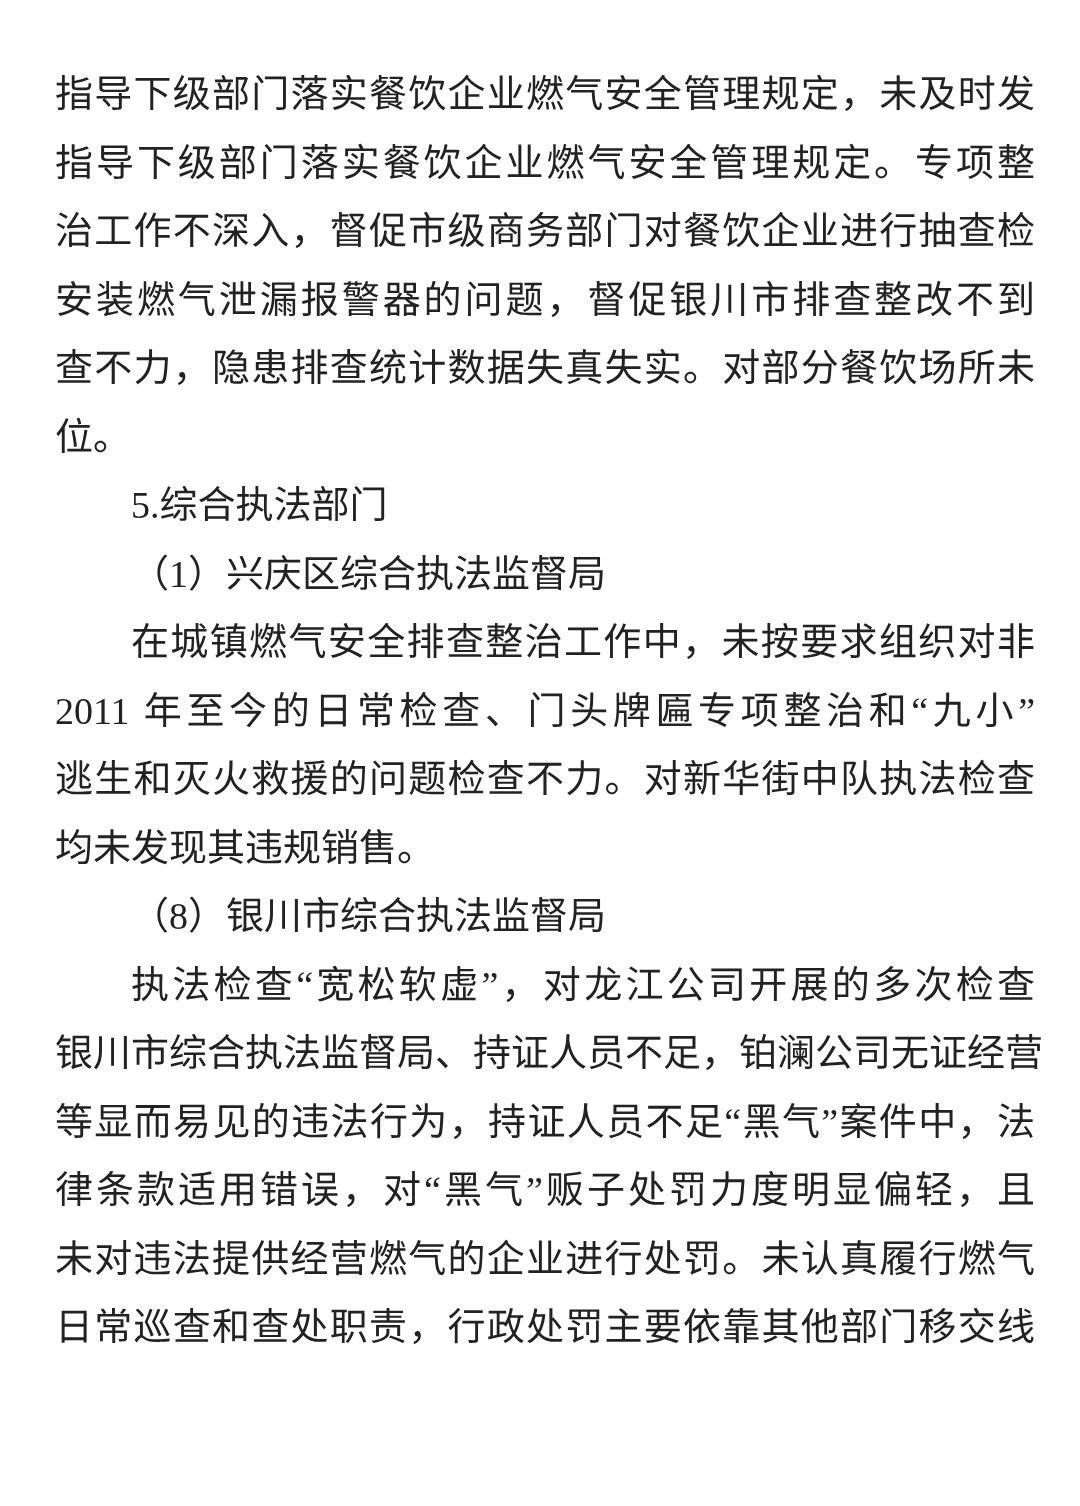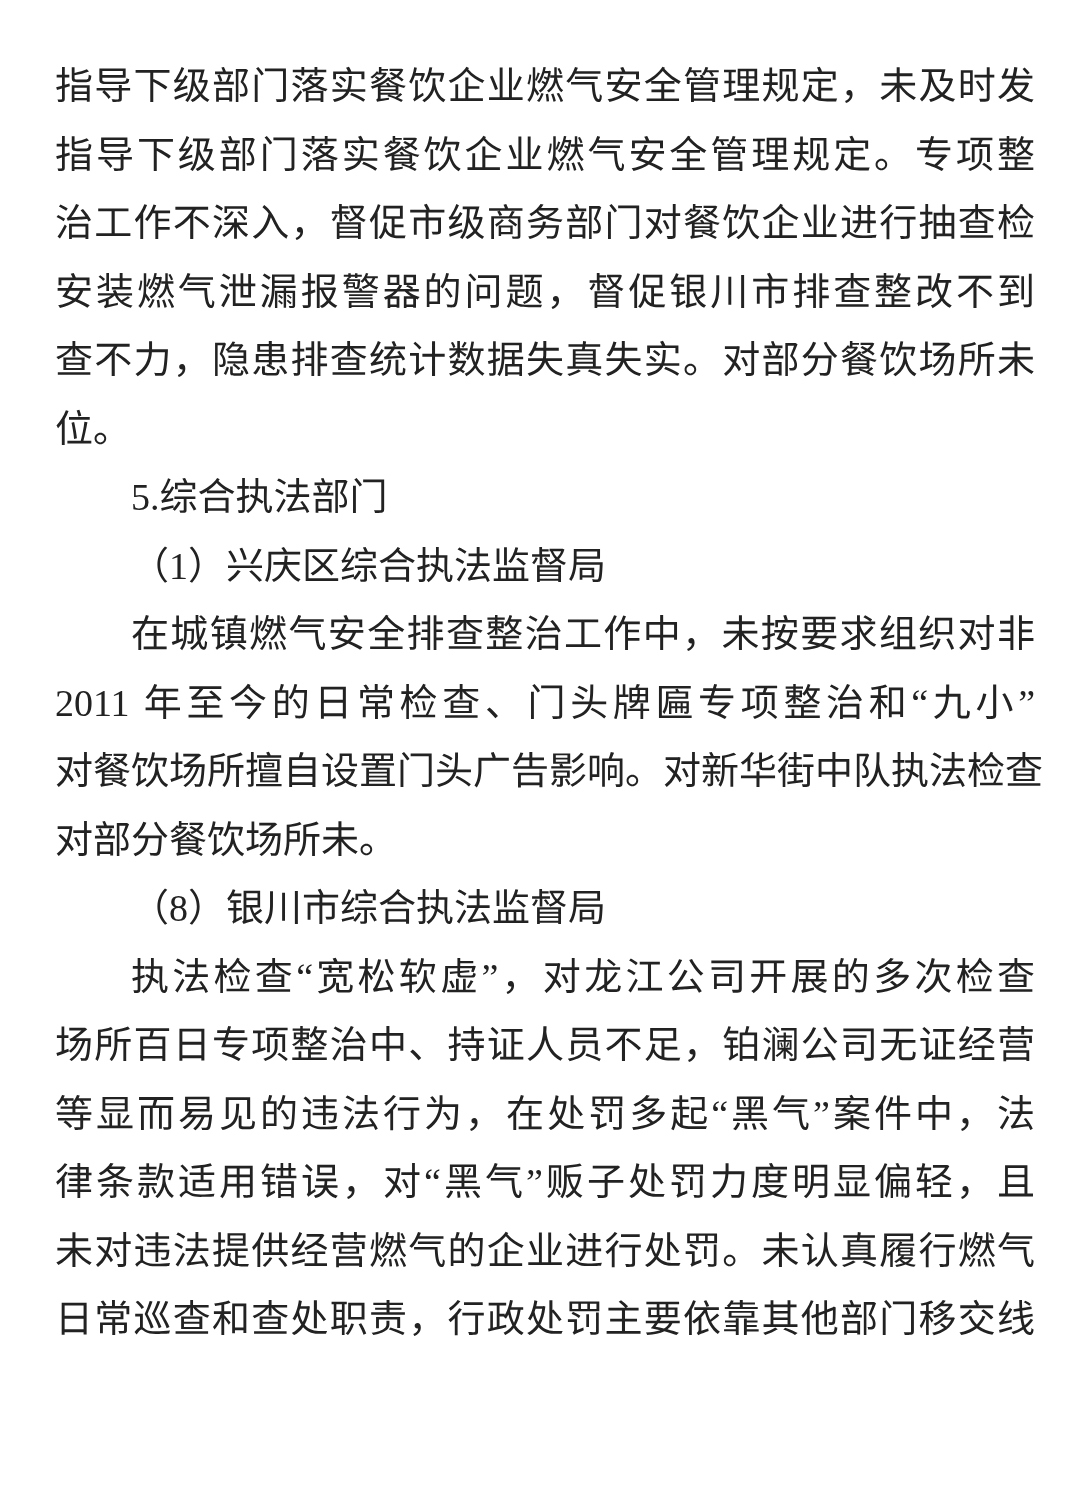--- a/index.html
+++ b/index.html
@@ -11,20 +11,21 @@
     height: 1506px;
     background: #ffffff;
     overflow: hidden;
   }
   .page {
     box-sizing: border-box;
     width: 1080px;
     height: 1264px;
     padding: 52px 45px 0 55px;
     background: #ffffff;
+    margin-top: 8px;
   }
   .doc {
     width: 980px;
   }
   .para {
     margin: 0;
     padding: 0;
   }
   .line {
     font-family: "Liberation Serif", "DejaVu Serif", serif;
@@ -61,28 +62,28 @@
       </div>
       <div class="para">
         <div class="line indent no-fill">5.综合执法部门</div>
       </div>
       <div class="para">
         <div class="line indent no-fill">（1）兴庆区综合执法监督局</div>
       </div>
       <div class="para">
         <div class="line indent">在城镇燃气安全排查整治工作中，未按要求组织对非</div>
         <div class="line">2011 年至今的日常检查、门头牌匾专项整治和“九小”</div>
-        <div class="line">对餐饮场所擅自设置门头广告影响。对新华街中队执法检查</div>
-        <div class="line no-fill">对部分餐饮场所未。</div>
+        <div class="line">逃生和灭火救援的问题检查不力。对新华街中队执法检查</div>
+        <div class="line no-fill">均未发现其违规销售。</div>
       </div>
       <div class="para">
         <div class="line indent no-fill">（8）银川市综合执法监督局</div>
       </div>
       <div class="para">
         <div class="line indent">执法检查“宽松软虚”，对龙江公司开展的多次检查</div>
-        <div class="line">场所百日专项整治中、持证人员不足，铂澜公司无证经营</div>
-        <div class="line">等显而易见的违法行为，在处罚多起“黑气”案件中，法</div>
+        <div class="line">银川市综合执法监督局、持证人员不足，铂澜公司无证经营</div>
+        <div class="line">等显而易见的违法行为，持证人员不足“黑气”案件中，法</div>
         <div class="line">律条款适用错误，对“黑气”贩子处罚力度明显偏轻，且</div>
         <div class="line">未对违法提供经营燃气的企业进行处罚。未认真履行燃气</div>
         <div class="line">日常巡查和查处职责，行政处罚主要依靠其他部门移交线</div>
       </div>
     </article>
 </main>
 
 </body></html>

